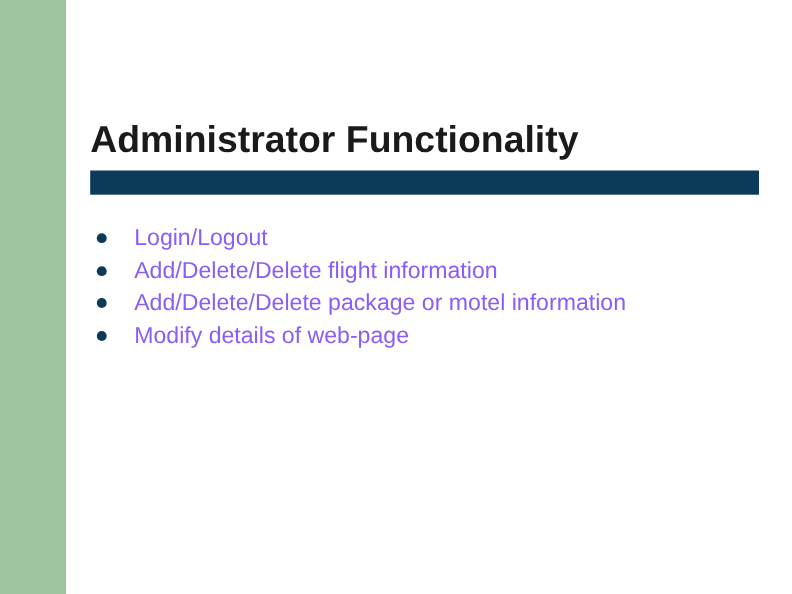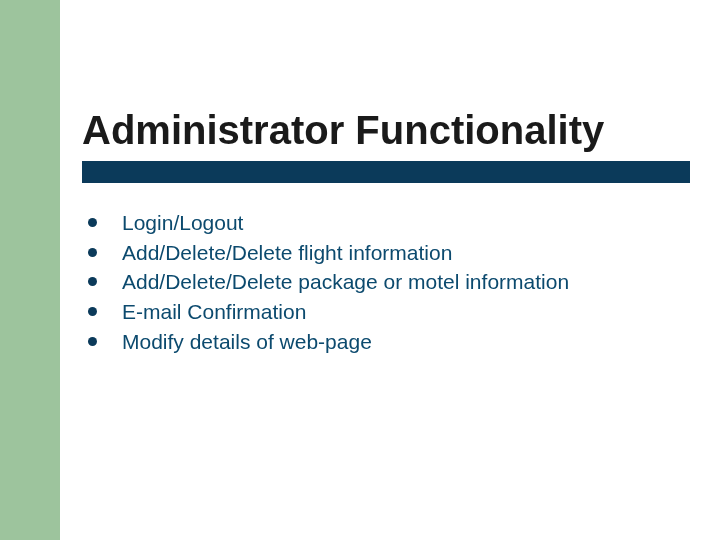--- a/index.html
+++ b/index.html
@@ -19,41 +19,41 @@
     height: 540px;
     background: #9dc49d;
   }
   .content {
     position: absolute;
     left: 82px;
     top: 108px;
     right: 30px;
   }
   .title {
-    font-size: 40px;
+    font-size: 34px;
     font-weight: bold;
     color: #1a1a1a;
     margin-bottom: 8px;
   }
   .title-bar {
     height: 22px;
     background: #0b3a5a;
     width: 100%;
     margin-bottom: 26px;
   }
   ul.bullets {
     list-style: none;
     padding-left: 6px;
   }
   ul.bullets li {
     position: relative;
     padding-left: 34px;
     font-size: 21px;
     line-height: 1.32;
-    color: #0c4a6e;
+    color: #8b5cf6;
     margin-bottom: 2px;
   }
   ul.bullets li::before {
     content: "";
     position: absolute;
     left: 0;
     top: 9px;
     width: 9px;
     height: 9px;
     background: #0b3a5a;
@@ -65,16 +65,15 @@
 
 <div class="left-band"></div>
 
 <div class="content">
   <div class="title">Administrator Functionality</div>
   <div class="title-bar"></div>
   <ul class="bullets">
     <li><span>Login/Logout</span></li>
     <li><span>Add/Delete/Delete flight information</span></li>
     <li><span>Add/Delete/Delete package or motel information</span></li>
-    <li><span>E-mail Confirmation</span></li>
     <li><span>Modify details of web-page</span></li>
   </ul>
 </div>
 
 </body></html>

